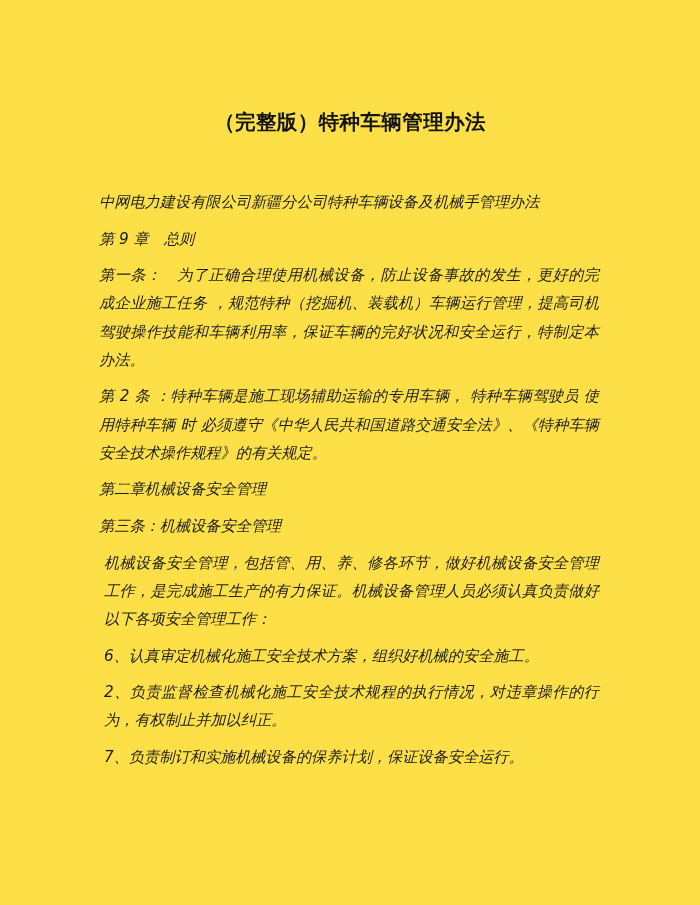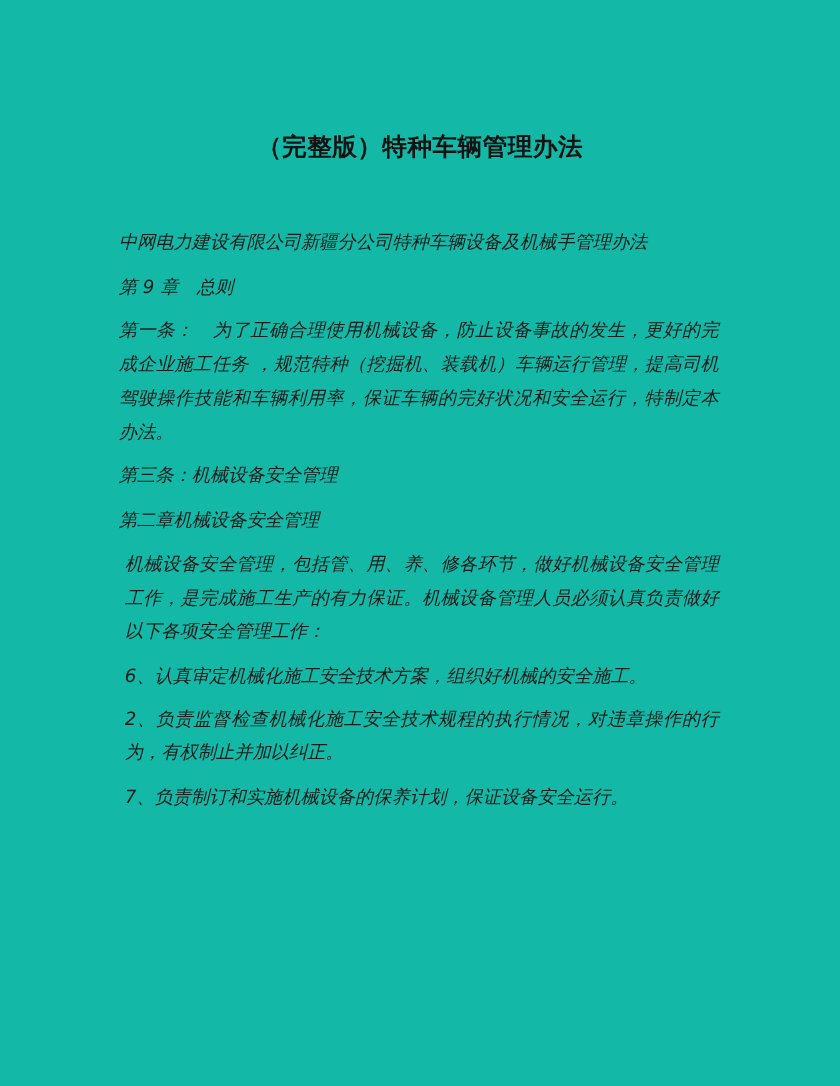--- a/index.html
+++ b/index.html
@@ -11,21 +11,21 @@
     height: 905px;
     background: #ffffff;
     font-family: "DejaVu Sans", "Liberation Sans", sans-serif;
     color: #1a1a1a;
     overflow: hidden;
   }
   .page {
     position: relative;
     width: 700px;
     height: 905px;
-    background: #14b8a6;
+    background: #fde047;
     box-sizing: border-box;
   }
   .doc-title {
     position: absolute;
     top: 108px;
     left: 0;
     width: 700px;
     text-align: center;
     font-size: 20.5px;
     font-weight: bold;
@@ -62,21 +62,22 @@
 <body>
 
 <div class="page">
 
   <div class="doc-title">（完整版）特种车辆管理办法</div>
 
   <div class="body-block">
     <p class="para">中网电力建设有限公司新疆分公司特种车辆设备及机械手管理办法</p>
     <p class="para">第 9 章　总则</p>
     <p class="para">第一条：　为了正确合理使用机械设备，防止设备事故的发生，更好的完成企业施工任务 ，规范特种（挖掘机、装载机）车辆运行管理，提高司机驾驶操作技能和车辆利用率，保证车辆的完好状况和安全运行，特制定本办法。</p>
+    <p class="para">第 2 条 ：特种车辆是施工现场辅助运输的专用车辆， 特种车辆驾驶员 使用特种车辆 时 必须遵守《中华人民共和国道路交通安全法》、《特种车辆安全技术操作规程》的有关规定。</p>
+    <p class="para">第二章机械设备安全管理</p>
     <p class="para">第三条：机械设备安全管理</p>
-    <p class="para">第二章机械设备安全管理</p>
     <p class="para indented">机械设备安全管理，包括管、用、养、修各环节，做好机械设备安全管理工作，是完成施工生产的有力保证。机械设备管理人员必须认真负责做好以下各项安全管理工作：</p>
     <p class="para list-item">6、认真审定机械化施工安全技术方案，组织好机械的安全施工。</p>
     <p class="para list-item">2、负责监督检查机械化施工安全技术规程的执行情况，对违章操作的行为，有权制止并加以纠正。</p>
     <p class="para list-item">7、负责制订和实施机械设备的保养计划，保证设备安全运行。</p>
   </div>
 
 </div>
 
 </body></html>

